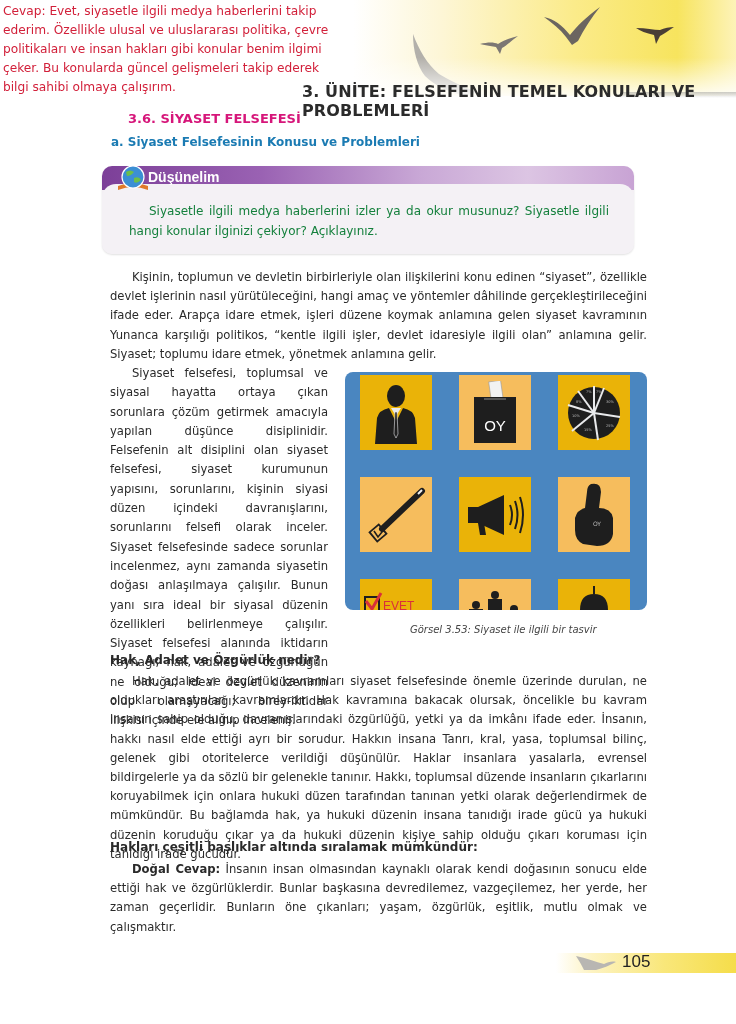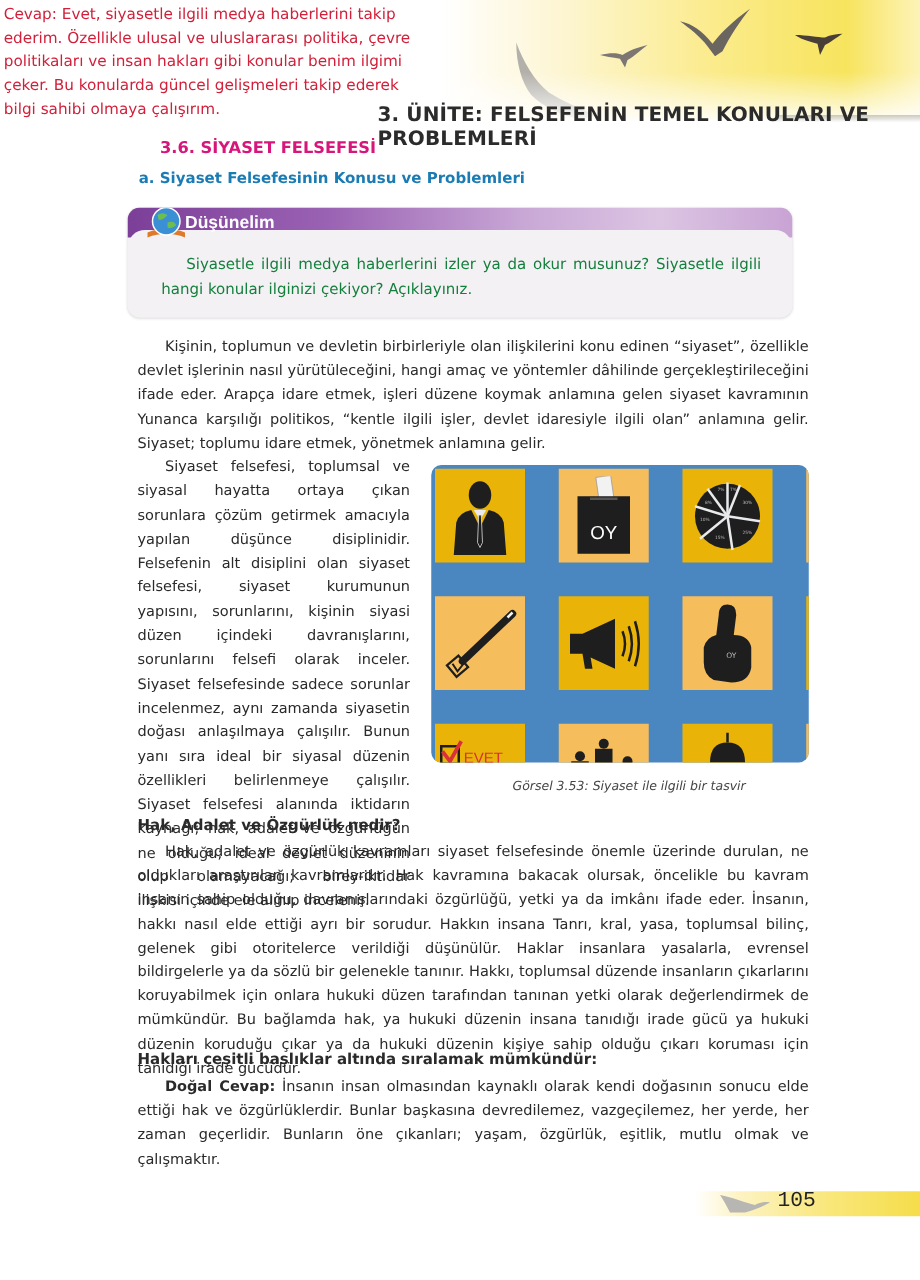--- a/index.html
+++ b/index.html
@@ -73,40 +73,40 @@
     text-align: justify; text-align-last: left;
   }
   .indent { text-indent: 22px; }
   .bold { font-weight: bold; }
   
   .figure {
     position: absolute; left: 345px; top: 372px; width: 302px; height: 238px;
     background: #4a86c0; border-radius: 8px; padding: 0; overflow: hidden;
   }
   .grid {
-    position: absolute; left: 3px; top: 3px;
+    position: absolute; left: 15px; top: 3px;
     display: grid; grid-template-columns: repeat(4, 72px); grid-template-rows: repeat(3, 75px);
     column-gap: 3px; row-gap: 3px; gap: 27px;
   }
   .tile { position: relative; width: 72px; height: 75px; display: flex; align-items: center; justify-content: center; }
   .tile.gray { background: #eab308; }
   .tile.orange { background: #f6bd5d; }
   .tile svg { display: block; }
   .caption {
     position: absolute; left: 410px; top: 624px;
     font-size: 10px; font-style: italic; color: #444;
   }
   
   .footer-bar {
     position: absolute; left: 556px; top: 953px; width: 180px; height: 20px;
     background: linear-gradient(90deg, rgba(255,255,255,0) 0%, #fdf3c2 20%, #f9e77a 60%, #f5dd4a 100%);
   }
   .page-number {
     position: absolute; left: 622px; top: 952px;
-    font-family: Liberation Mono, monospace; font-size: 17px; color: #222;
+    font-family: Liberation Sans, sans-serif; font-size: 17px; color: #222;
   }
 </style>
 </head>
 <body>
 
 <div class="banner"></div>
 <svg class="bird" style="left:405px;top:30px" width="80" height="70" viewBox="0 0 80 70">
   <path d="M8 4 C14 20 22 34 34 44 C44 50 56 56 72 62 L60 66 C44 62 30 56 20 46 C12 36 8 20 8 4 Z" fill="#9a9898" opacity="0.75"></path>
 </svg>
 <svg class="bird" style="left:478px;top:32px" width="42" height="24" viewBox="0 0 42 24">

